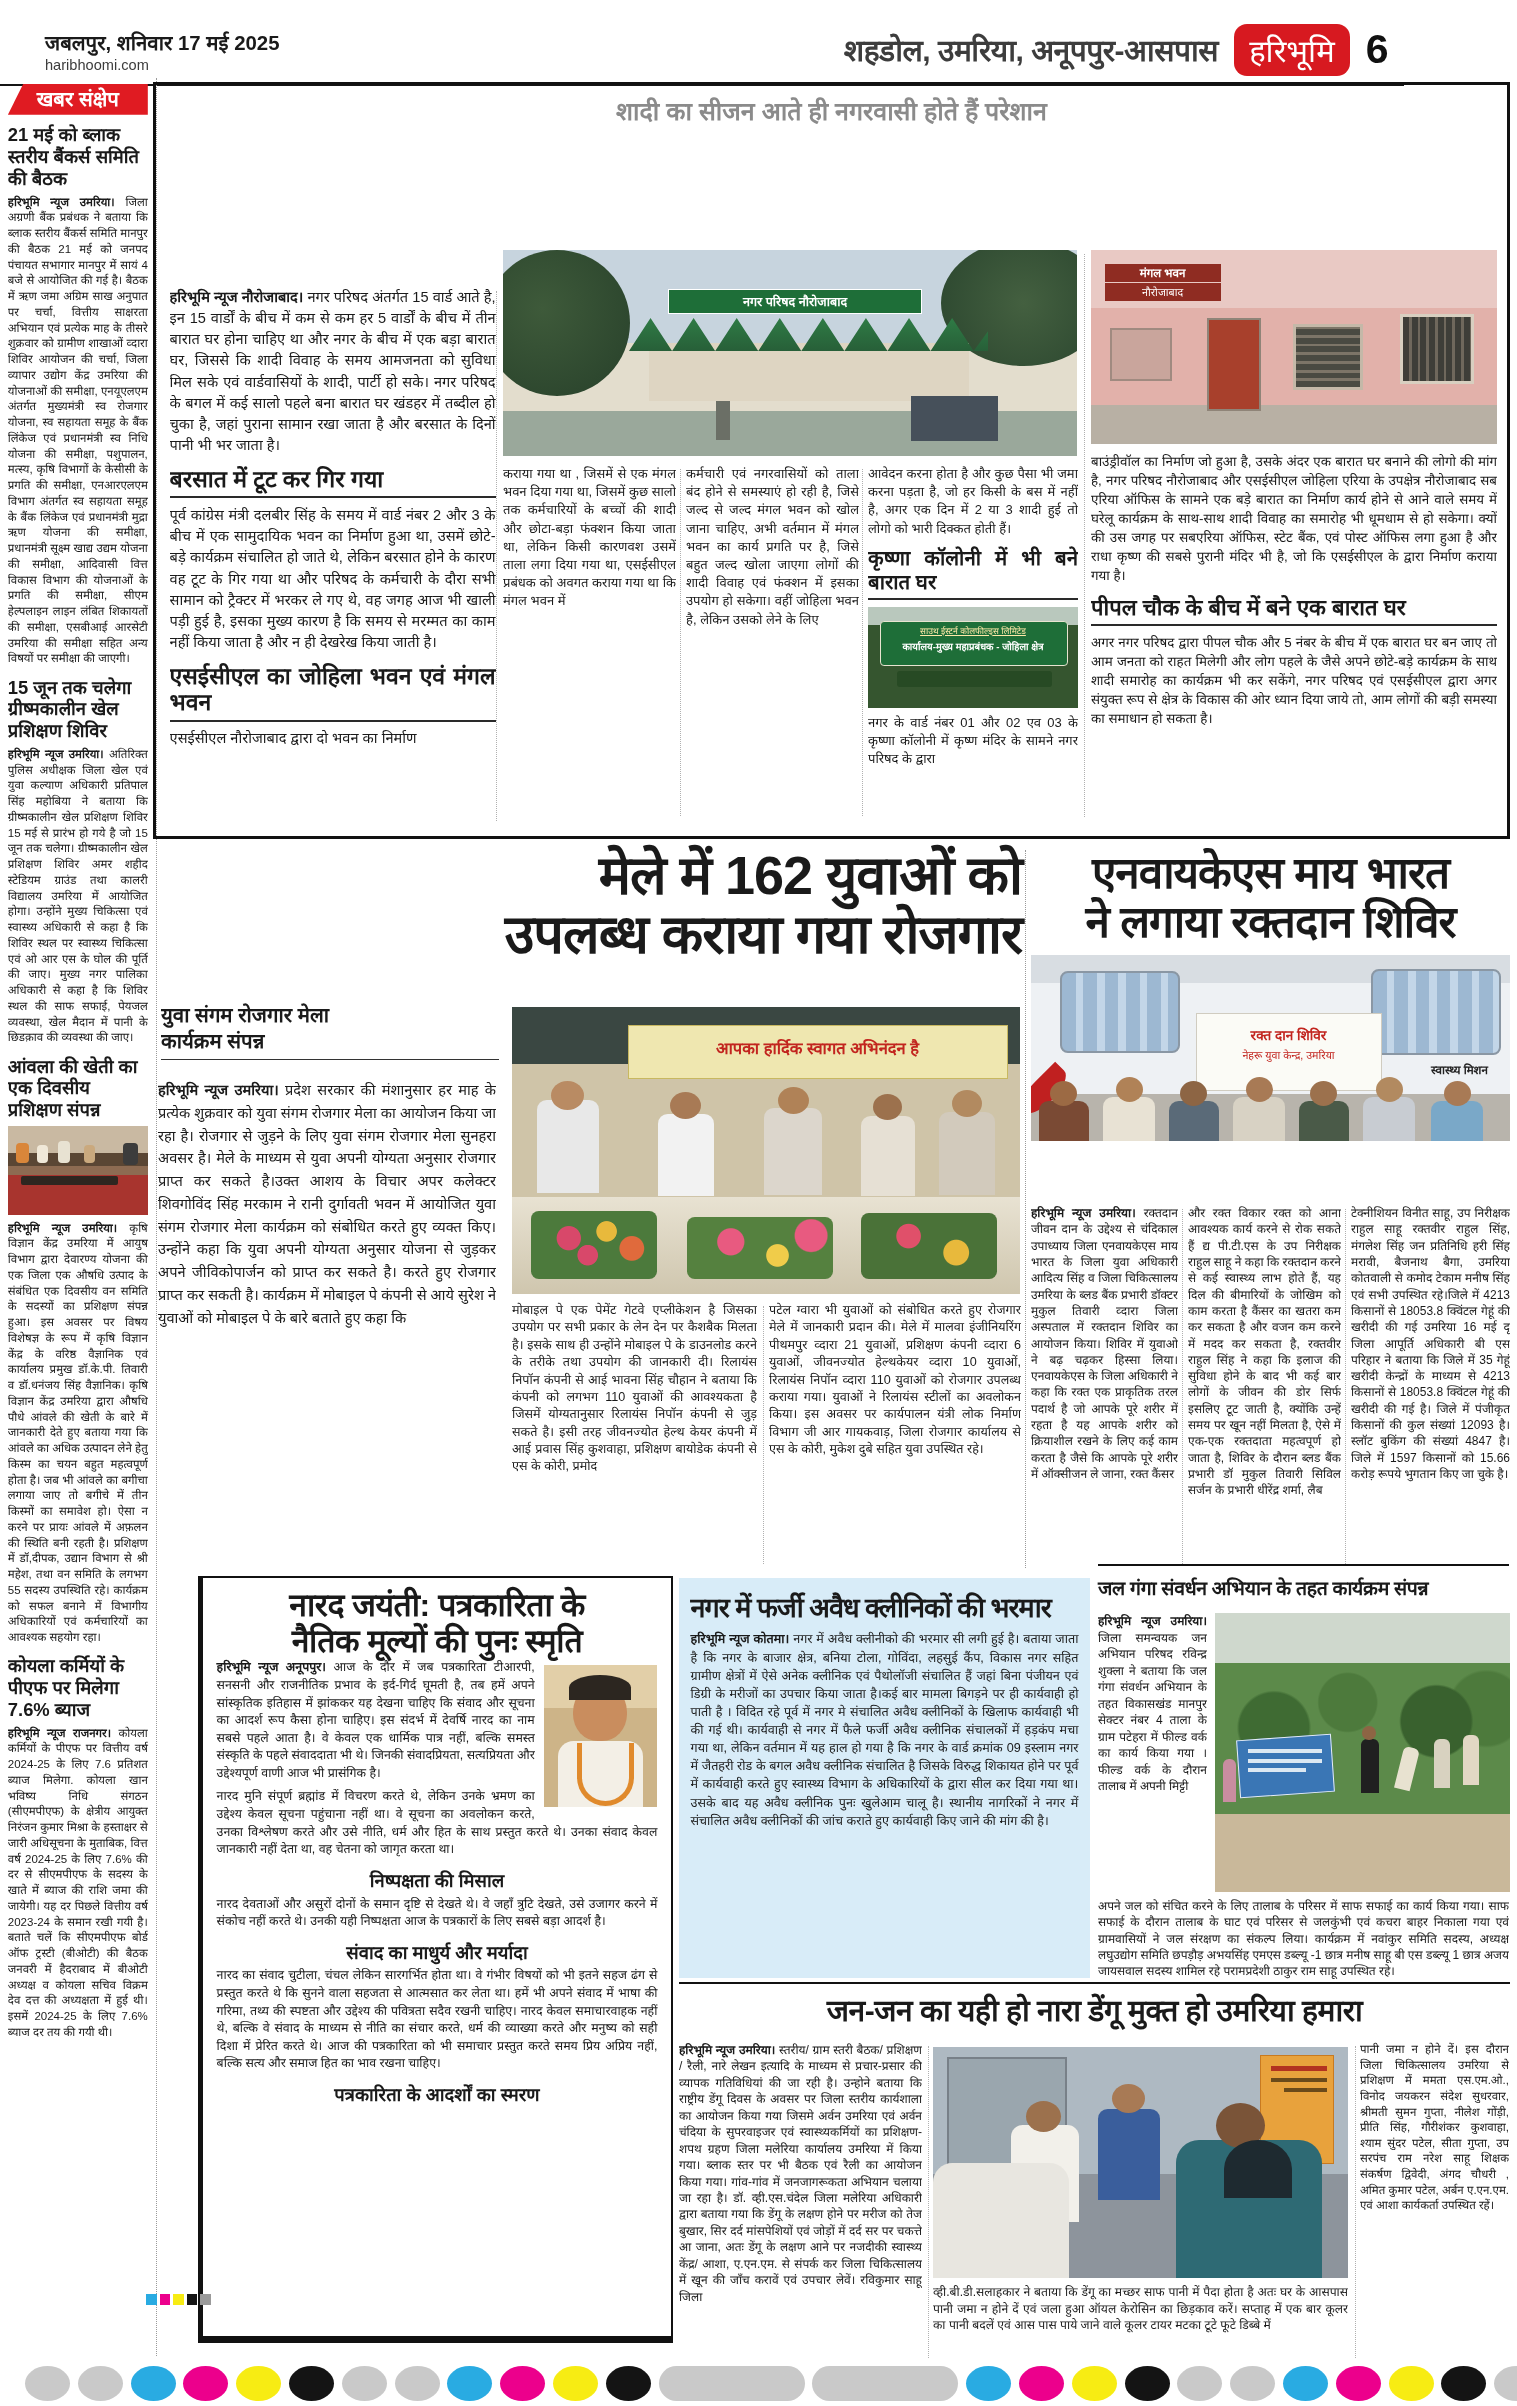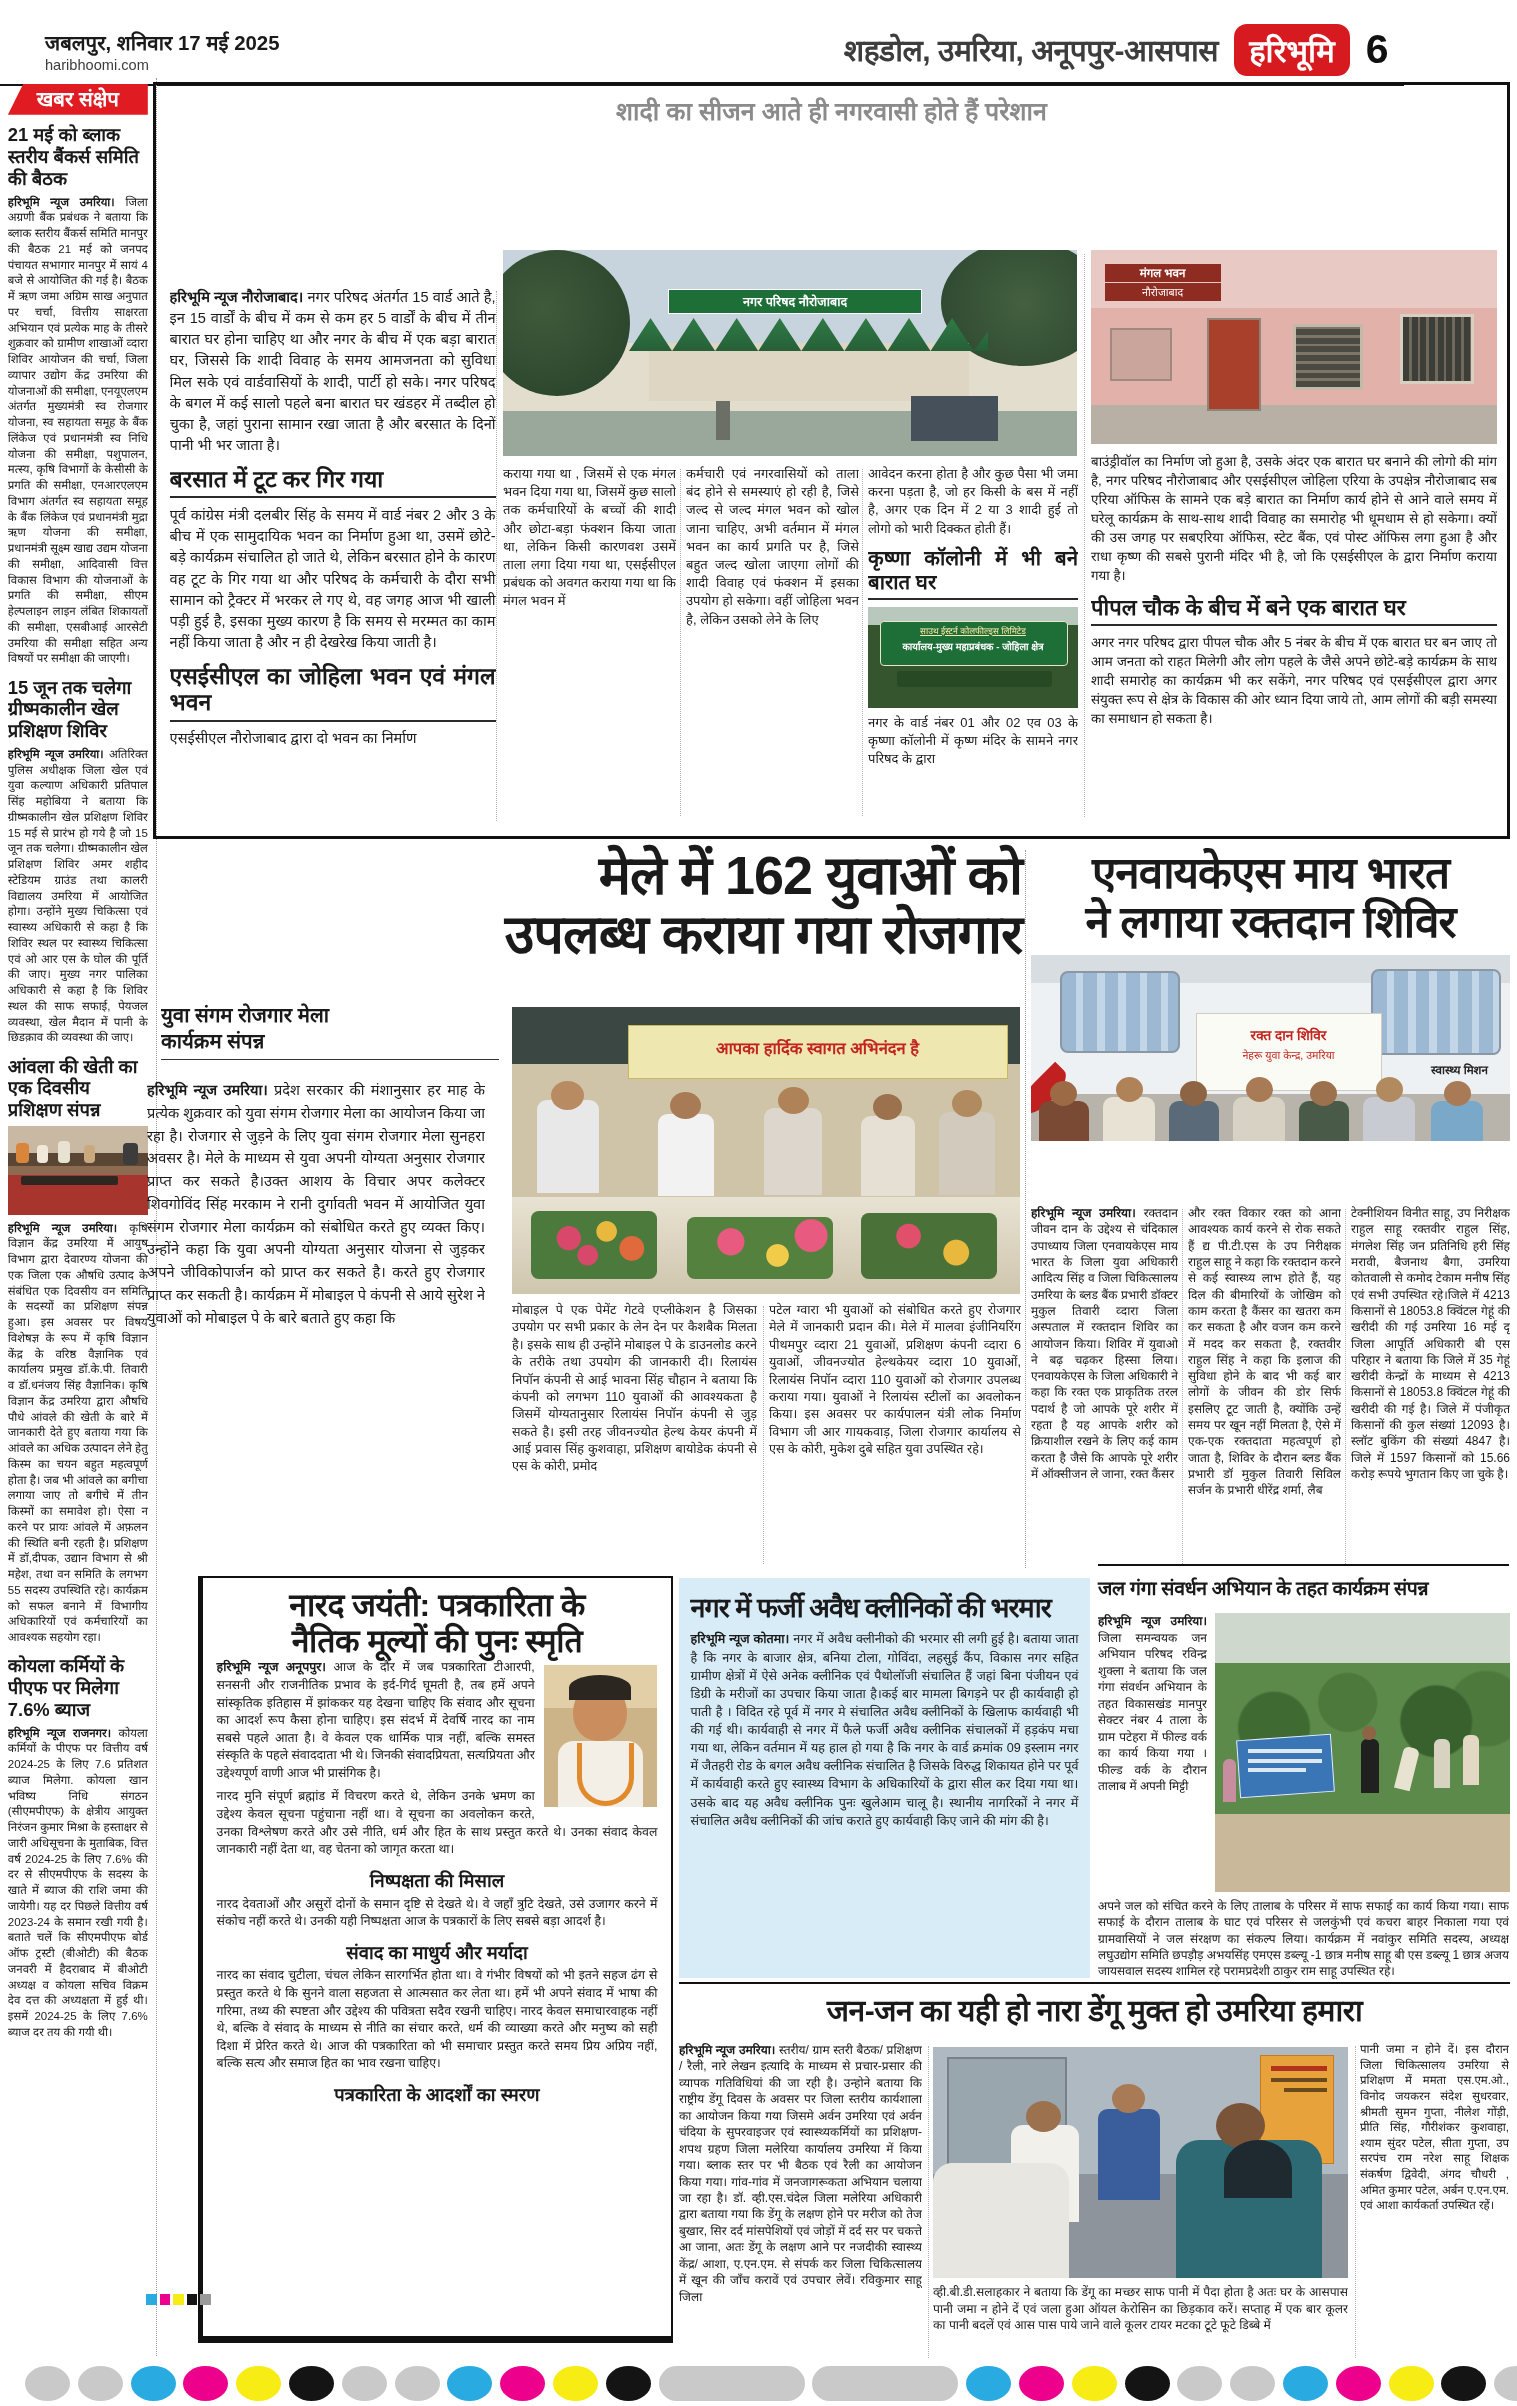--- a/index.html
+++ b/index.html
@@ -7,21 +7,21 @@
        font-family:"Liberation Sans","DejaVu Sans",sans-serif;overflow:hidden;}
   p{margin:0;}
   .jt{text-align:justify;}
   .by{font-weight:bold;}
   
   .masthead{position:absolute;left:0;top:16px;width:1404px;height:68px;border-bottom:2.9px solid #151515;}
   .m-date{position:absolute;left:45px;top:11.6px;font-size:20.4px;font-weight:bold;}
   .m-site{position:absolute;left:45px;top:41px;font-size:14.6px;color:#3c3c3c;}
   .m-right{position:absolute;right:15.5px;top:7.8px;display:flex;align-items:center;gap:15.5px;}
   .m-region{font-size:30px;font-weight:bold;color:#3d3d3d;letter-spacing:-0.5px;}
-  .m-logo{background:#d71920;color:#fff;font-size:31px;font-weight:bold;padding:4.9px 15.5px;border-radius:13px;}
+  .m-logo{background:#d71920;color:#fff;font-size:31px;font-weight:normal;padding:4.9px 15.5px;border-radius:13px;}
   .m-page{font-size:41px;font-weight:bold;color:#111;}
   
   .sidebar{position:absolute;left:7.8px;top:78px;width:140px;height:2278px;padding-right:7.8px;
            border-right:1.9px dotted #9a9a9a;overflow:hidden;}
   .sb-banner{background:#e01b22;color:#fff;font-size:20.4px;font-weight:bold;text-align:center;
              line-height:31px;height:31px;margin:5.8px 0 9.7px 0;clip-path:polygon(15.5px 0,100% 0,100% 100%,0 100%);}
   .sb-h{font-size:18.4px;font-weight:bold;line-height:1.18;margin:9.7px 0 4.9px 0;}
   .sb-b{font-size:11.5px;line-height:1.37;}
   .sb-photo{width:100%;height:89px;position:relative;overflow:hidden;margin:3.9px 0 5.8px 0;}
   
@@ -175,21 +175,21 @@
 <div class="jobs-hl">
   <div>मेले में 162 युवाओं को</div>
   <div>उपलब्ध कराया गया रोजगार</div>
 </div>
 
 <div class="col" style="left:161px;top:1003px;width:338px;">
   <div class="jobs-sub"><span>युवा संगम रोजगार मेला</span><br>
   <span>कार्यक्रम संपन्न</span></div>
 </div>
 
-<div class="col jt" style="left:147px;top:1079px;width:338px;height:487px;font-size:14.6px;line-height:1.56;">
+<div class="col jt" style="left:158px;top:1079px;width:338px;height:487px;font-size:14.6px;line-height:1.56;">
   <p><span class="by">हरिभूमि न्यूज उमरिया।</span>
      <span>प्रदेश सरकार की मंशानुसार हर माह के प्रत्येक शुक्रवार को युवा संगम रोजगार मेला का आयोजन किया जा रहा है। रोजगार से जुड़ने के लिए युवा संगम रोजगार मेला सुनहरा अवसर है। मेले के माध्यम से युवा अपनी योग्यता अनुसार रोजगार प्राप्त कर सकते है।उक्त आशय के विचार अपर कलेक्टर शिवगोविंद सिंह मरकाम ने रानी दुर्गावती भवन में आयोजित युवा संगम रोजगार मेला कार्यक्रम को संबोधित करते हुए व्यक्त किए। उन्होंने कहा कि युवा अपनी योग्यता अनुसार योजना से जुड़कर अपने जीविकोपार्जन को प्राप्त कर सकते है।</span>
      <span>करते हुए रोजगार प्राप्त कर सकती है। कार्यक्रम में मोबाइल पे कंपनी से आये सुरेश ने युवाओं को मोबाइल पे के बारे बताते हुए कहा कि</span></p>
 </div>
 
 <div class="photo" style="position:absolute;left:512px;top:1007px;width:508px;height:287px;background:linear-gradient(180deg,#3a4742 0 20%,#cfc4a8 20% 70%,#b8ab90 70% 100%);">
   <div style="position:absolute;left:116px;top:17.5px;width:378px;height:52px;background:#efe7b0;border:1.9px solid #c8b860;"></div>
   <div class="signtext" style="left:126px;top:29px;width:359px;font-size:16.5px;font-weight:bold;color:#c2251f;">आपका हार्दिक स्वागत अभिनंदन है</div>
   <div style="position:absolute;left:25px;top:93px;width:62px;height:93px;background:#e8e8e8;border-radius:9.7px 9.7px 0 0;"></div>
   <div style="position:absolute;left:39px;top:74px;width:33px;height:29px;background:#b98b63;border-radius:50%;"></div>

